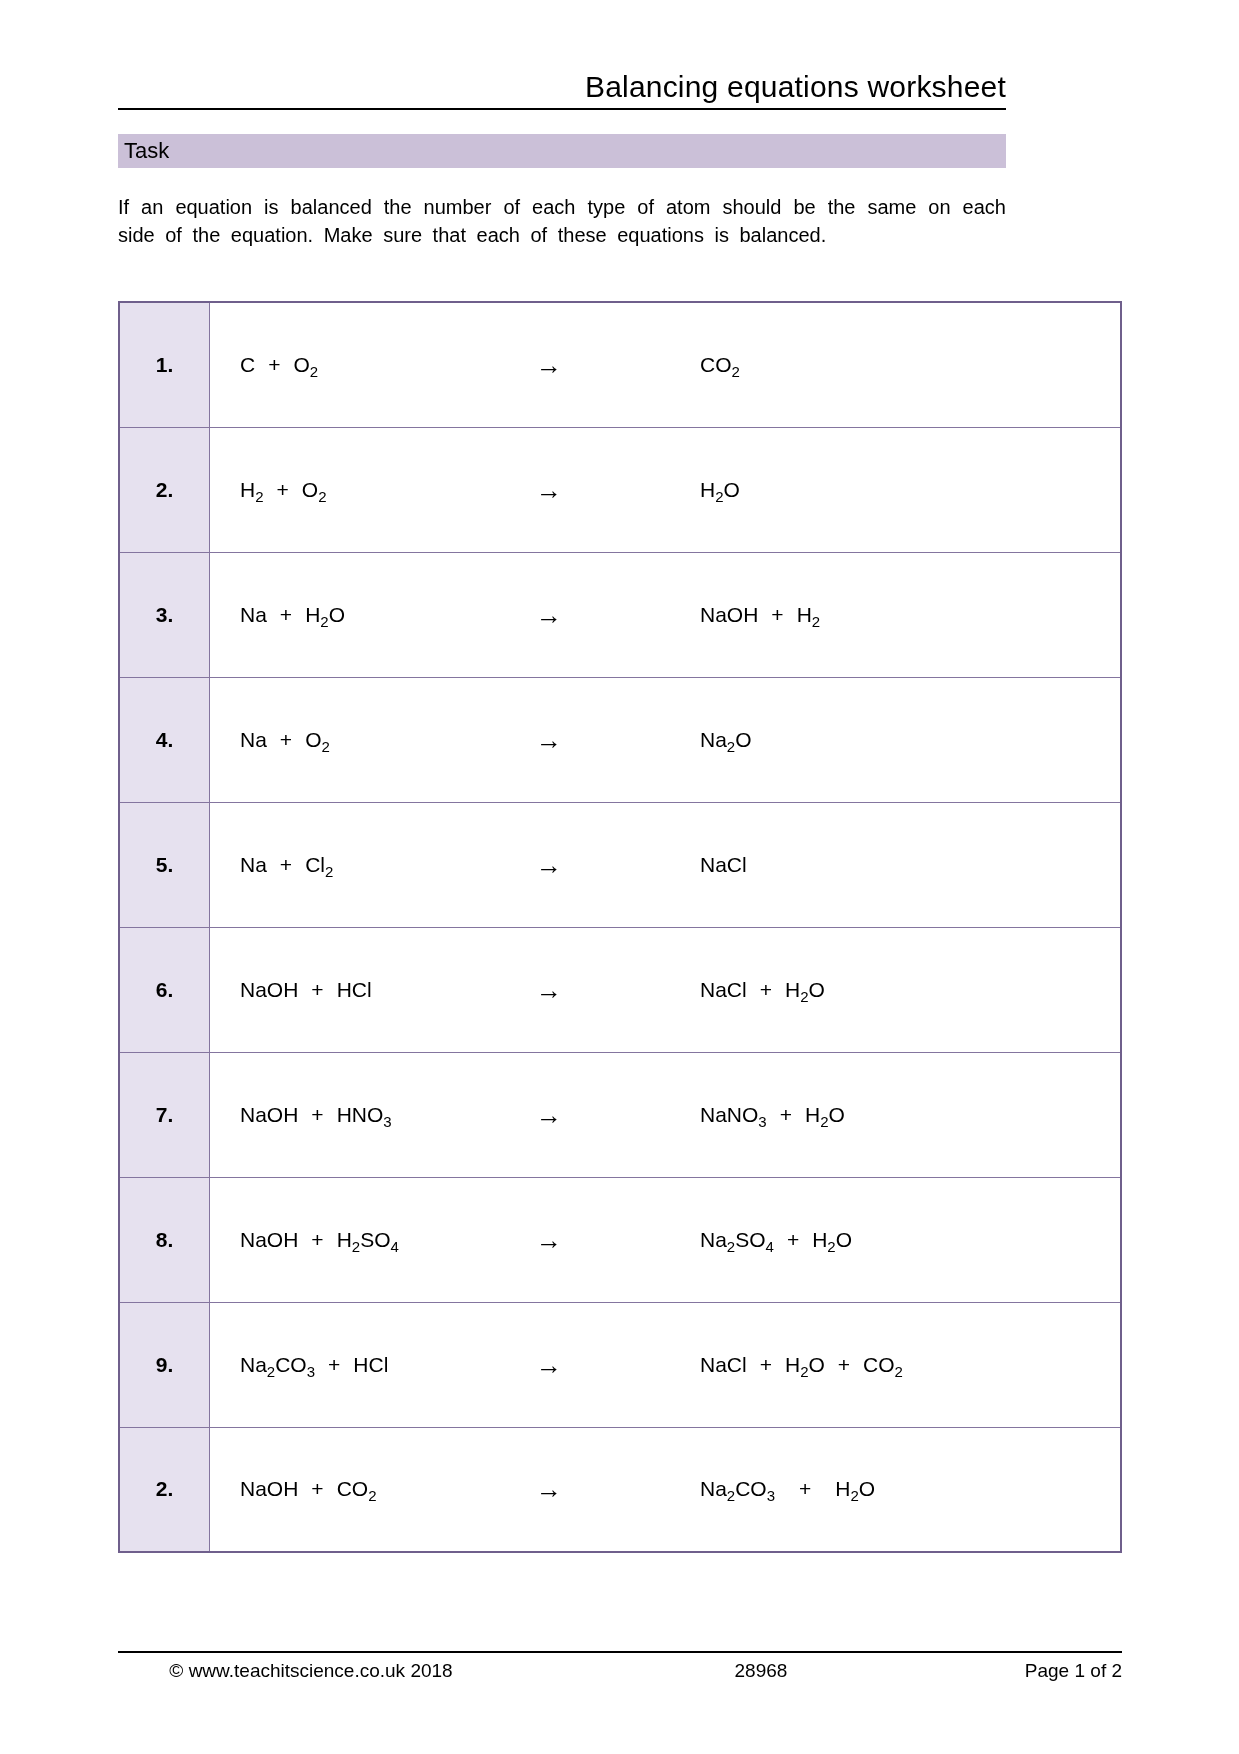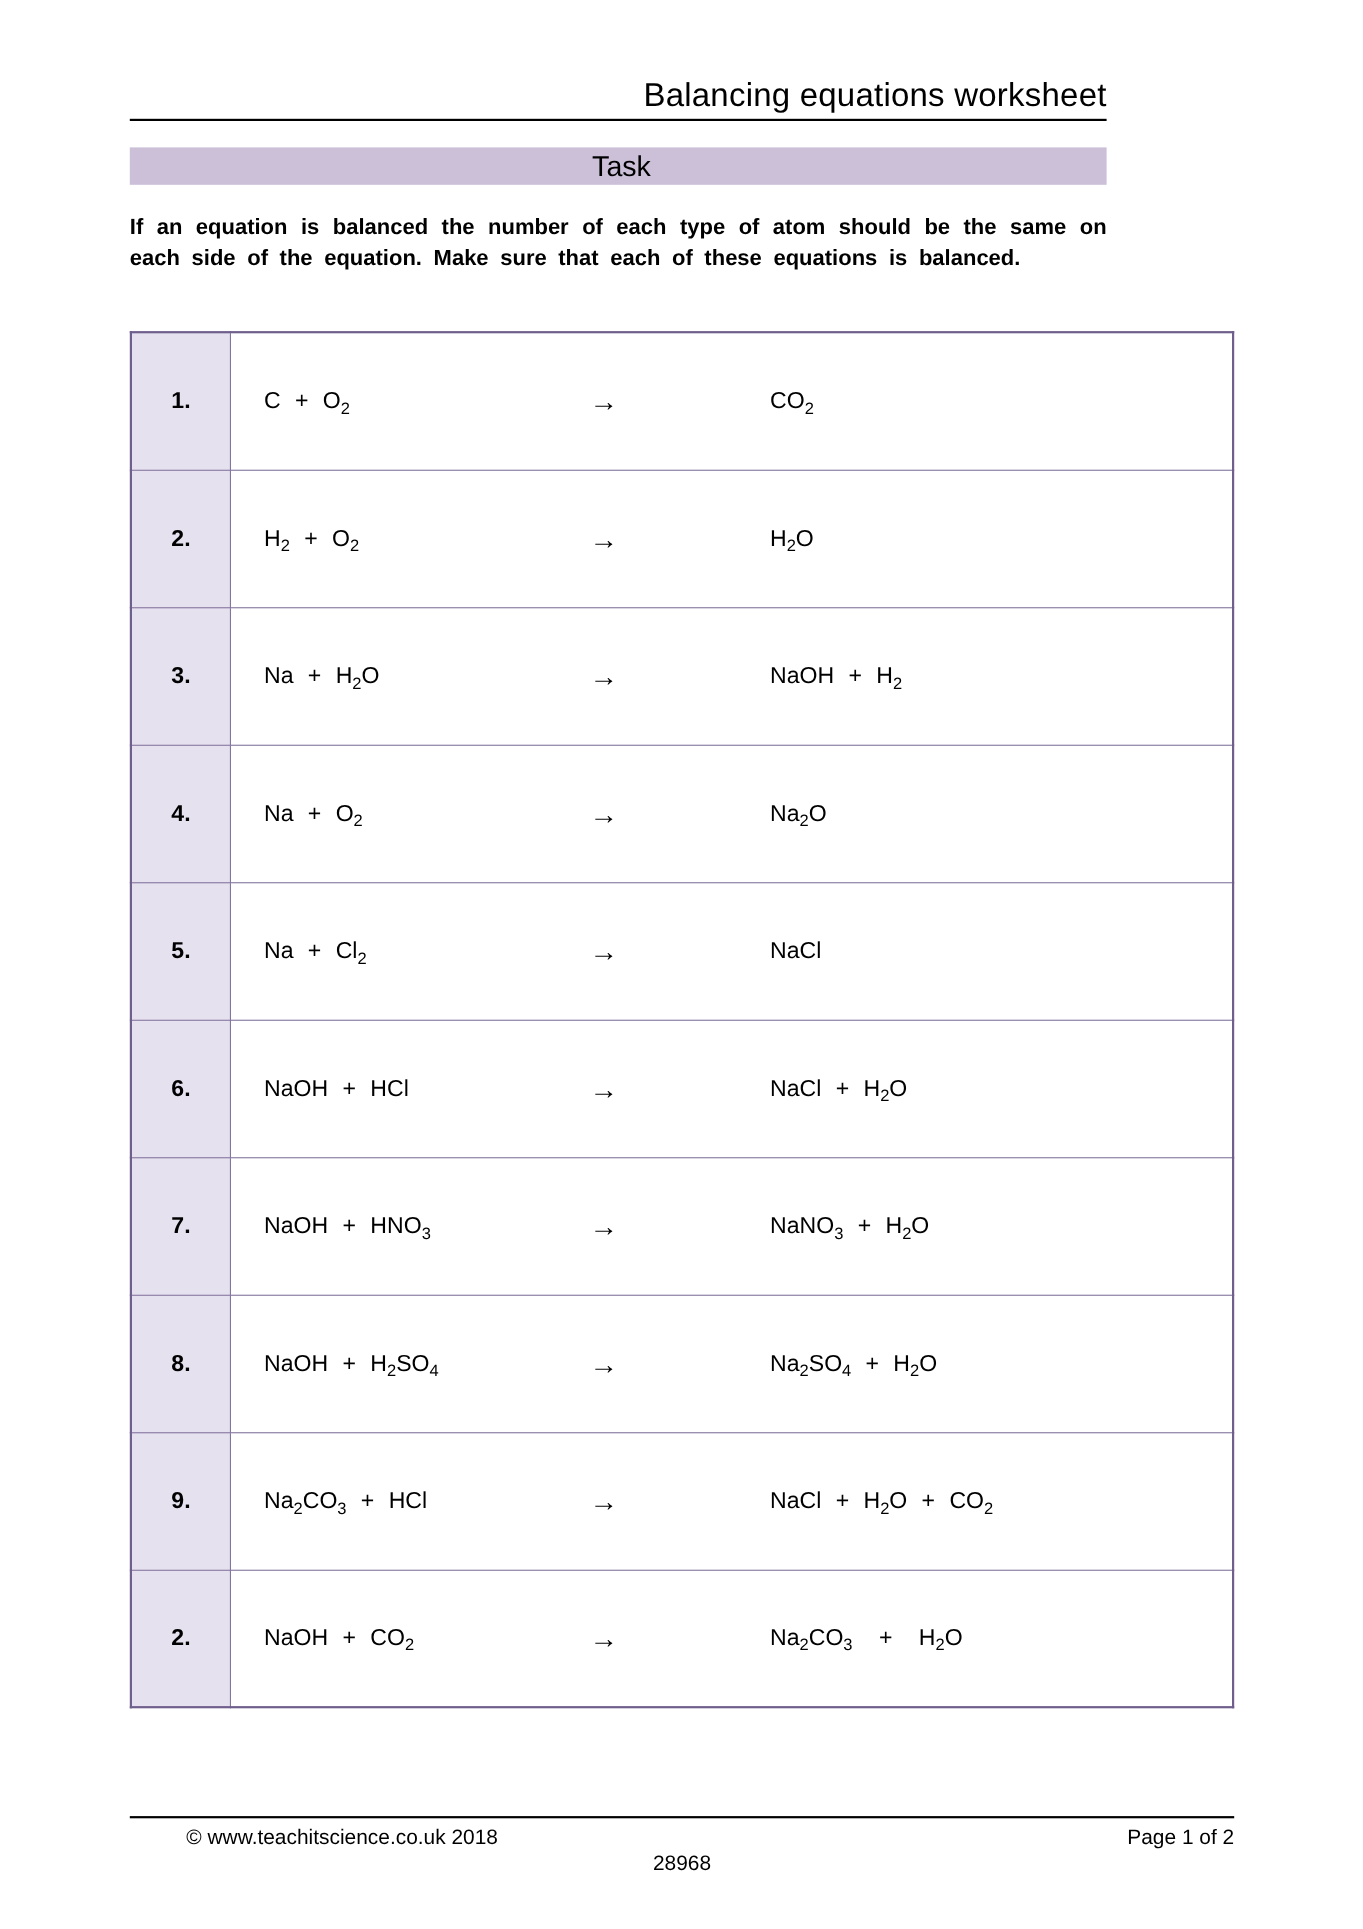--- a/index.html
+++ b/index.html
@@ -29,31 +29,29 @@
   }
   
   .task-banner {
     margin-top: 24px;
     height: 34px;
     background: var(--banner-bg, #cbc0d8);
     display: flex;
     align-items: center;
     padding-left: 6px;
     box-sizing: border-box;
-    font-size: 26px;
-    justify-content: center;
+    font-size: 22px;
   }
   
   .instructions {
     margin: 26px 0 0 0;
     font-size: 20px;
     line-height: 27.5px;
     text-align: justify;
     word-spacing: 5px;
-    font-weight: bold;
   }
   
   .equations-table {
     margin-top: 52px;
     width: 1004px;
     border-collapse: collapse;
     table-layout: fixed;
     border: 2px solid var(--tbl-border, #6f5f8c);
   }
   .equations-table tr { height: 125px; }
@@ -99,21 +97,21 @@
   .footer {
     position: absolute;
     left: 0; top: 1651px;
     width: 1004px;
     border-top: 2px solid var(--rule, #000);
     padding-top: 7px;
     display: flex;
     font-size: 19px;
   }
   .footer .f-left   { flex: 1; text-align: right; }
-  .footer .f-center { flex: 1; text-align: center; margin-top: 24px; }
+  .footer .f-center { flex: 1; text-align: right; }
   .footer .f-right  { flex: 1; text-align: right; }
 </style>
 </head>
 <body>
 
 <div class="page">
 
   <div class="header">
     <h1 class="page-title">Balancing equations worksheet</h1>
   </div>

